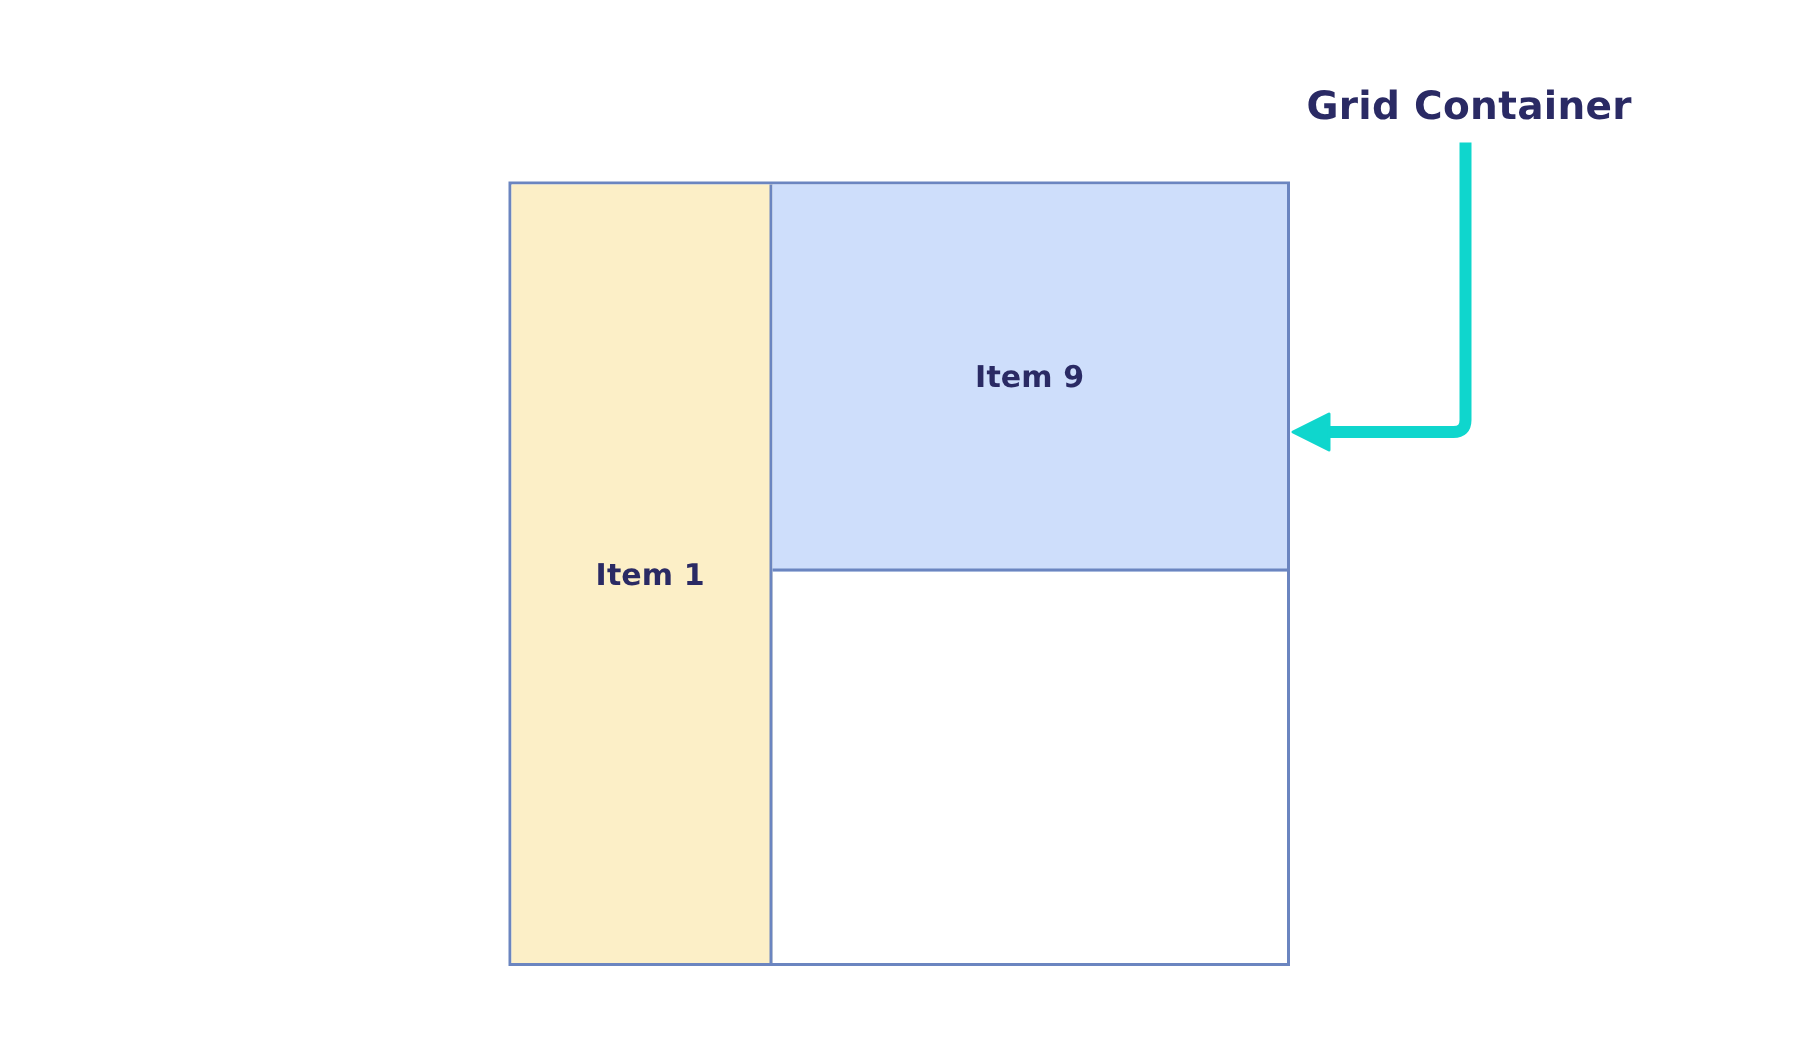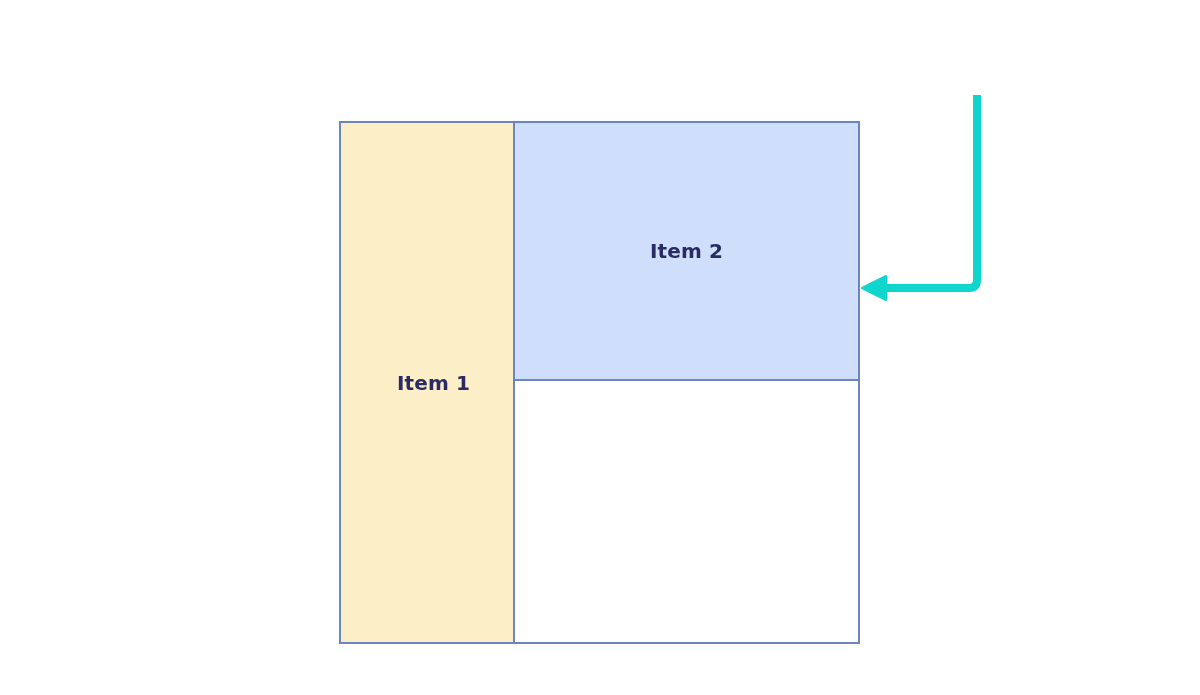--- a/index.html
+++ b/index.html
@@ -103,26 +103,27 @@
 
 <div id="diagram-canvas">
 
   <div id="grid-container" style="border-color: rgb(107, 133, 192);">
 
     <div class="grid-item" id="grid-item-1" style="background: rgb(252, 239, 199); border-right-color: rgb(107, 133, 192); border-bottom-color: rgb(107, 133, 192);">
       <span class="item-label" style="color: rgb(42, 42, 100);">Item 1</span>
     </div>
 
     <div class="grid-item" id="grid-item-2" style="background: rgb(206, 222, 251); border-right-color: rgb(107, 133, 192); border-bottom-color: rgb(107, 133, 192);">
-      <span class="item-label" style="color: rgb(42, 42, 100);">Item 2</span>
+      <span class="item-label" style="color: rgb(42, 42, 100);">Item 9</span>
     </div>
 
 
   </div>
 
+  <div id="callout-label" style="color: rgb(42, 42, 100);">Grid Container</div>
 
   <svg id="callout-arrow" viewBox="0 0 150 215" width="150" height="215">
 
     <path d="M 127 7 L 127 192 Q 127 200 119 200 L 34 200" fill="none" stroke="#0fd6cd" stroke-width="8" stroke-linecap="butt" stroke-linejoin="round"></path>
 
     <path d="M 12 200 L 36 188 L 36 212 Z" fill="#0fd6cd" stroke="#0fd6cd" stroke-width="2" stroke-linejoin="round"></path>
   </svg>
 
 </div>
 

